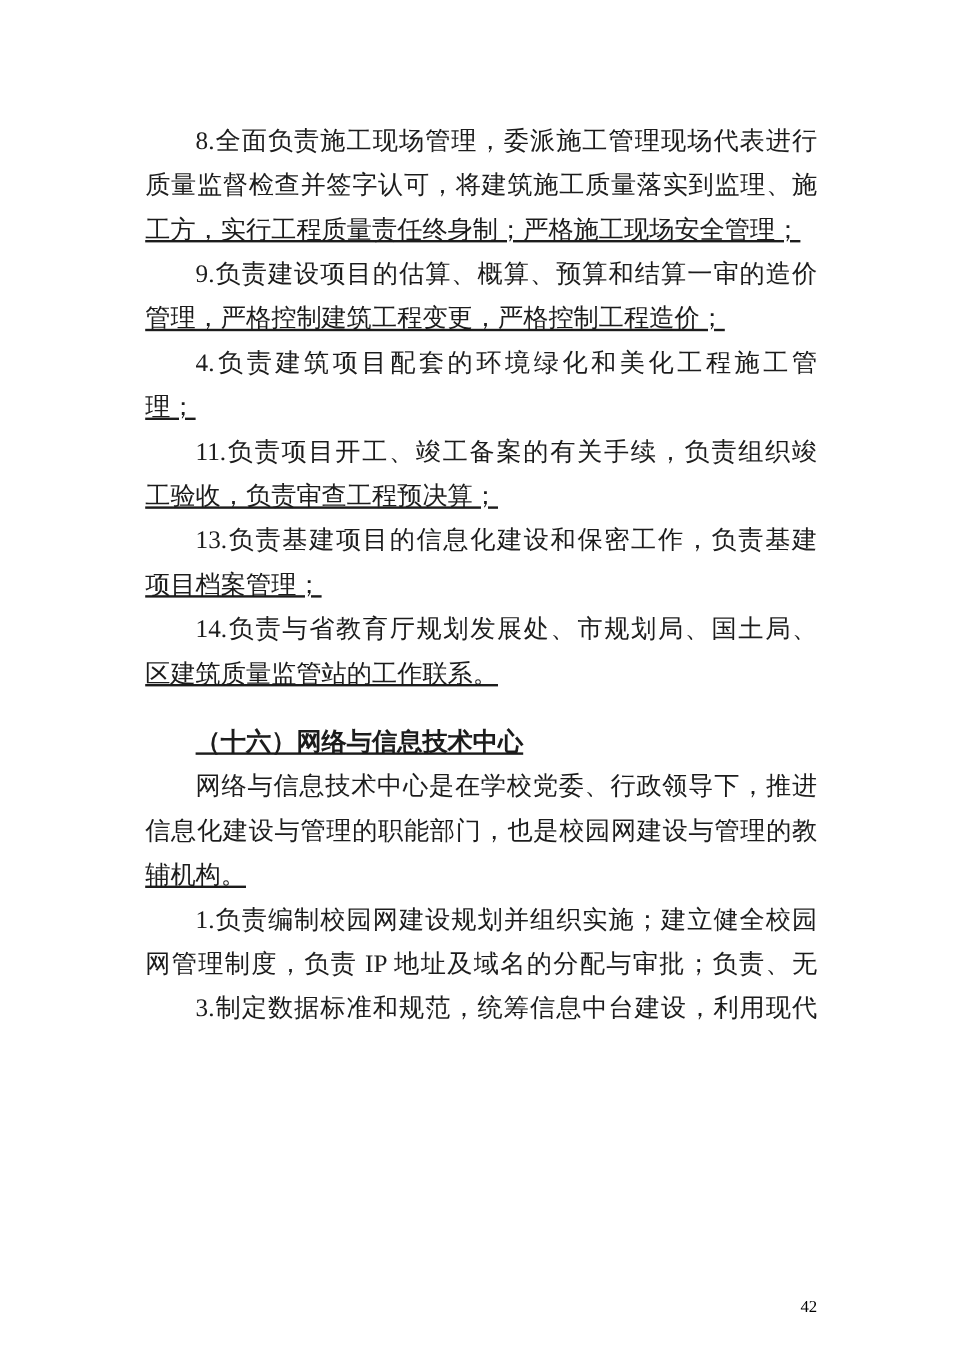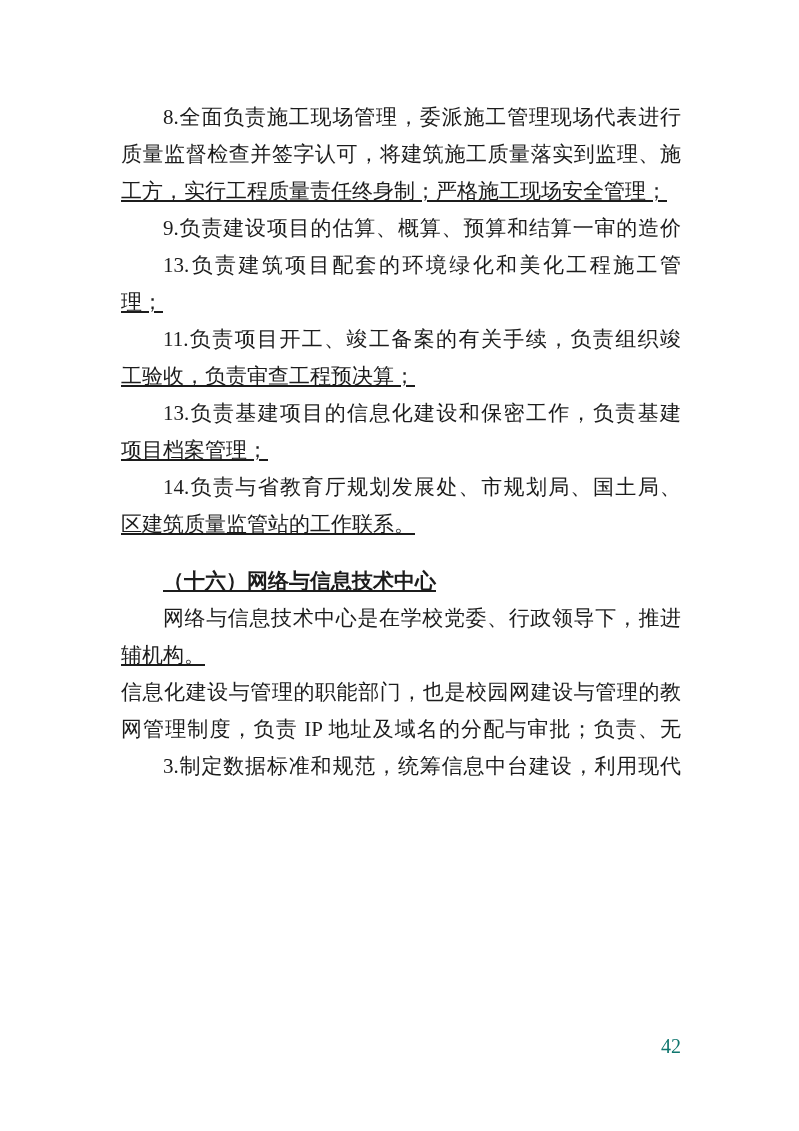--- a/index.html
+++ b/index.html
@@ -41,66 +41,68 @@
   }
   .line.fill {
     text-align-last: justify;
     white-space: normal;
   }
   .line.indent {
     text-indent: 2em;
   }
   .page-number {
     position: absolute;
-    top: 1036px;
+    top: 1080px;
     right: 118px;
-    font-size: 20px;
+    font-size: 14px;
     line-height: 20px;
-    color: #0f766e;
+    color: #000000;
     font-family: "Liberation Serif", "DejaVu Serif", serif;
   }
 </style>
 </head>
 <body>
 
 <div class="page">
   <div class="content">
       <div class="block paragraph">
         <div class="line indent fill">8.全面负责施工现场管理，委派施工管理现场代表进行</div>
         <div class="line fill">质量监督检查并签字认可，将建筑施工质量落实到监理、施</div>
         <div class="line wrapok">工方，实行工程质量责任终身制；严格施工现场安全管理；</div>
       </div>
       <div class="block paragraph">
         <div class="line indent fill">9.负责建设项目的估算、概算、预算和结算一审的造价</div>
+        <div class="line wrapok">管理，严格控制建筑工程变更，严格控制工程造价；</div>
       </div>
       <div class="block paragraph">
-        <div class="line indent fill">13.负责建筑项目配套的环境绿化和美化工程施工管</div>
+        <div class="line indent fill">4.负责建筑项目配套的环境绿化和美化工程施工管</div>
         <div class="line wrapok">理；</div>
       </div>
       <div class="block paragraph">
         <div class="line indent fill">11.负责项目开工、竣工备案的有关手续，负责组织竣</div>
         <div class="line wrapok">工验收，负责审查工程预决算；</div>
       </div>
       <div class="block paragraph">
         <div class="line indent fill">13.负责基建项目的信息化建设和保密工作，负责基建</div>
         <div class="line wrapok">项目档案管理；</div>
       </div>
       <div class="block paragraph">
         <div class="line indent fill">14.负责与省教育厅规划发展处、市规划局、国土局、</div>
         <div class="line wrapok">区建筑质量监管站的工作联系。</div>
       </div>
       <div class="block heading">
         <div class="line indent wrapok">（十六）网络与信息技术中心</div>
       </div>
       <div class="block paragraph">
         <div class="line indent fill">网络与信息技术中心是在学校党委、行政领导下，推进</div>
+        <div class="line fill">信息化建设与管理的职能部门，也是校园网建设与管理的教</div>
         <div class="line wrapok">辅机构。</div>
-        <div class="line fill">信息化建设与管理的职能部门，也是校园网建设与管理的教</div>
       </div>
       <div class="block paragraph">
+        <div class="line indent fill">1.负责编制校园网建设规划并组织实施；建立健全校园</div>
         <div class="line fill">网管理制度，负责 IP 地址及域名的分配与审批；负责、无</div>
       </div>
       <div class="block paragraph">
         <div class="line indent fill">3.制定数据标准和规范，统筹信息中台建设，利用现代</div>
       </div>
     </div>
   <div class="page-number">42</div>
 </div>
 
 </body></html>

